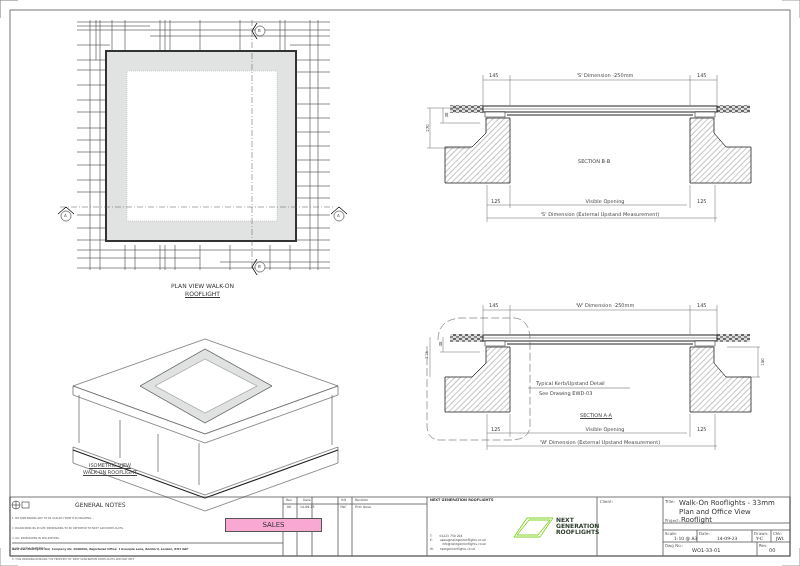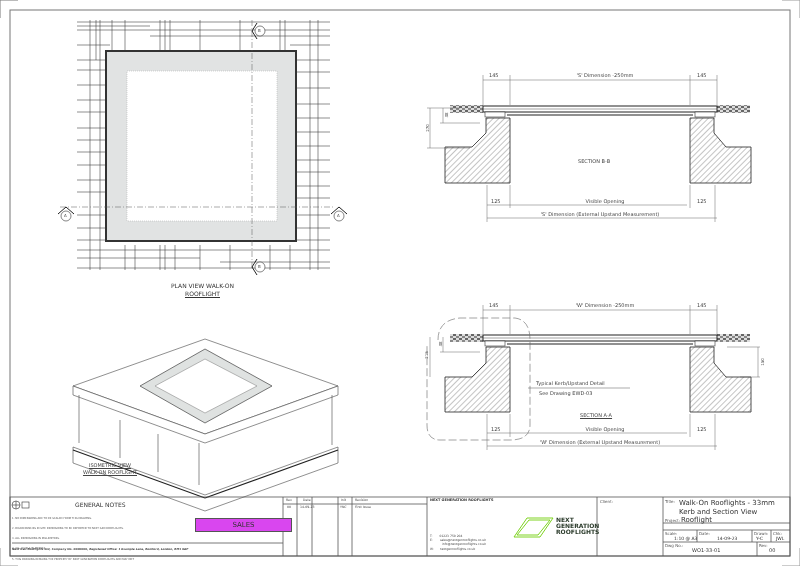--- a/index.html
+++ b/index.html
@@ -1,19 +1,19 @@
 <!DOCTYPE html>
 <html><head>
 <meta charset="utf-8">
 <style>
   html,body{margin:0;padding:0;background:#fff;}
   body{width:800px;height:566px;position:relative;overflow:hidden;font-family:"DejaVu Sans",sans-serif;color:#222;}
   .abs{position:absolute;}
   svg{position:absolute;left:0;top:0;}
-  .tb{position:absolute;border:1px solid #555;box-sizing:border-box;background:#d946ef;}
+  .tb{position:absolute;border:1px solid #555;box-sizing:border-box;background:#f9a8d4;margin-left:30px;}
   .t6{font-size:5px;line-height:6px;color:#444;}
   .lbl{font-size:4px;color:#555;position:absolute;}
   .val{position:absolute;color:#333;}
 </style>
 </head>
 <body>
 
 <div class="abs" style="left:10px;top:10px;width:100px;height:0;"></div>
 
 <svg width="800" height="566">
@@ -309,21 +309,21 @@
   <div>GENERATION</div>
   <div>ROOFLIGHTS</div>
 </div>
 
 <div class="lbl" style="left:600px;top:499px;">Client:</div>
 <div class="abs" style="left:605px;top:506px;font-size:5px;"></div>
 
 <div class="lbl" style="left:665px;top:499px;">Title:</div>
 <div class="abs" style="left:679px;top:499px;font-size:7px;line-height:9px;color:#333;">
   <div>Walk-On Rooflights - 33mm</div>
-  <div>Kerb and Section View</div>
+  <div>Plan and Office View</div>
 </div>
 <div class="lbl" style="left:665px;top:518px;">Project:</div>
 <div class="abs" style="left:681px;top:516px;font-size:7px;color:#333;">Rooflight</div>
 
 <div class="lbl" style="left:665px;top:531px;">Scale:</div>
 <div class="val" style="left:674px;top:536px;font-size:4.5px;">1:10 @ A3</div>
 <div class="lbl" style="left:699px;top:531px;">Date:</div>
 <div class="val" style="left:717px;top:536px;font-size:4.5px;">14-09-23</div>
 <div class="lbl" style="left:754px;top:531px;">Drawn:</div>
 <div class="val" style="left:756px;top:536px;font-size:4.5px;">Y-C</div>

